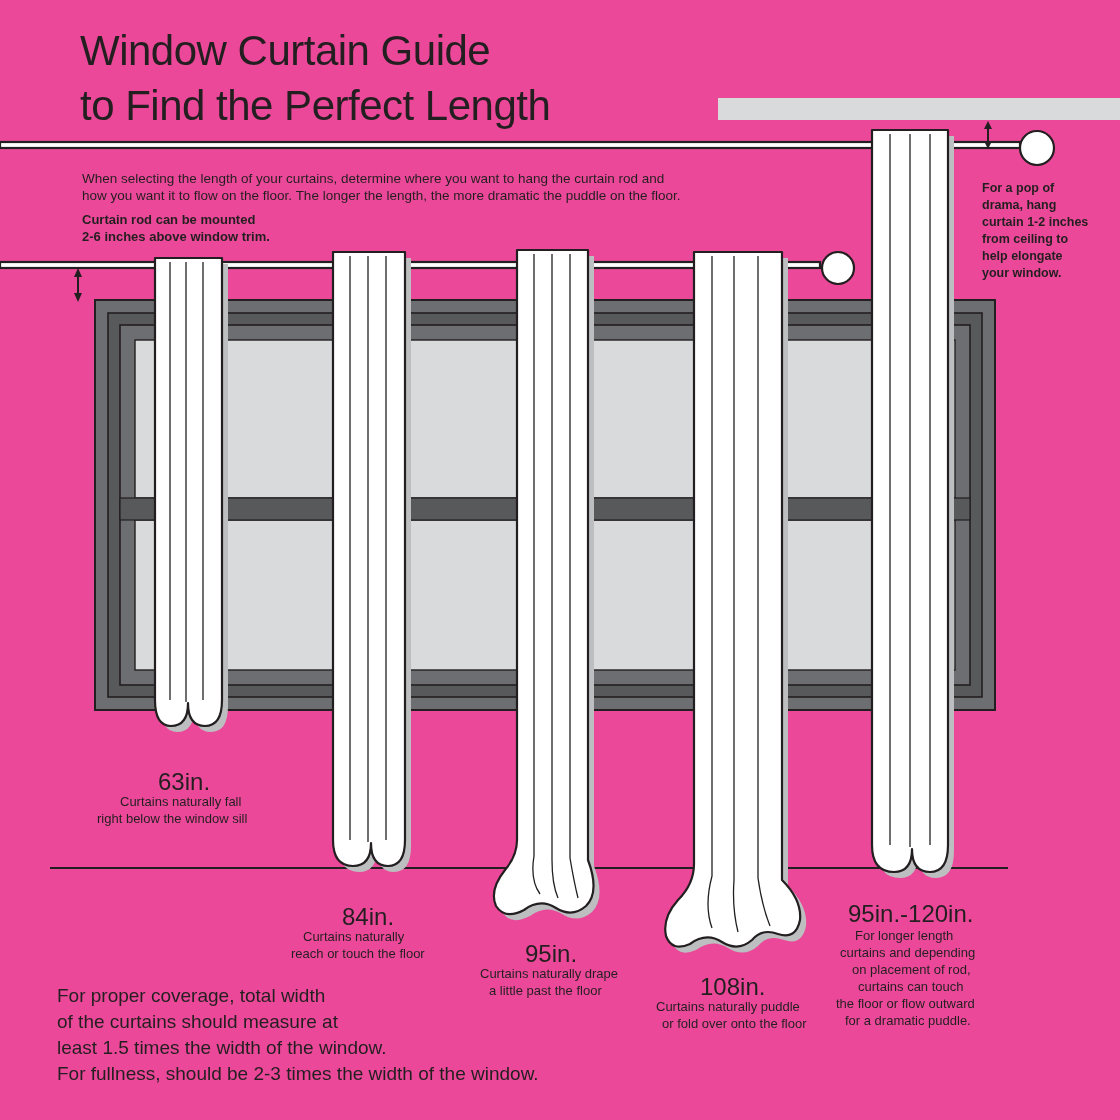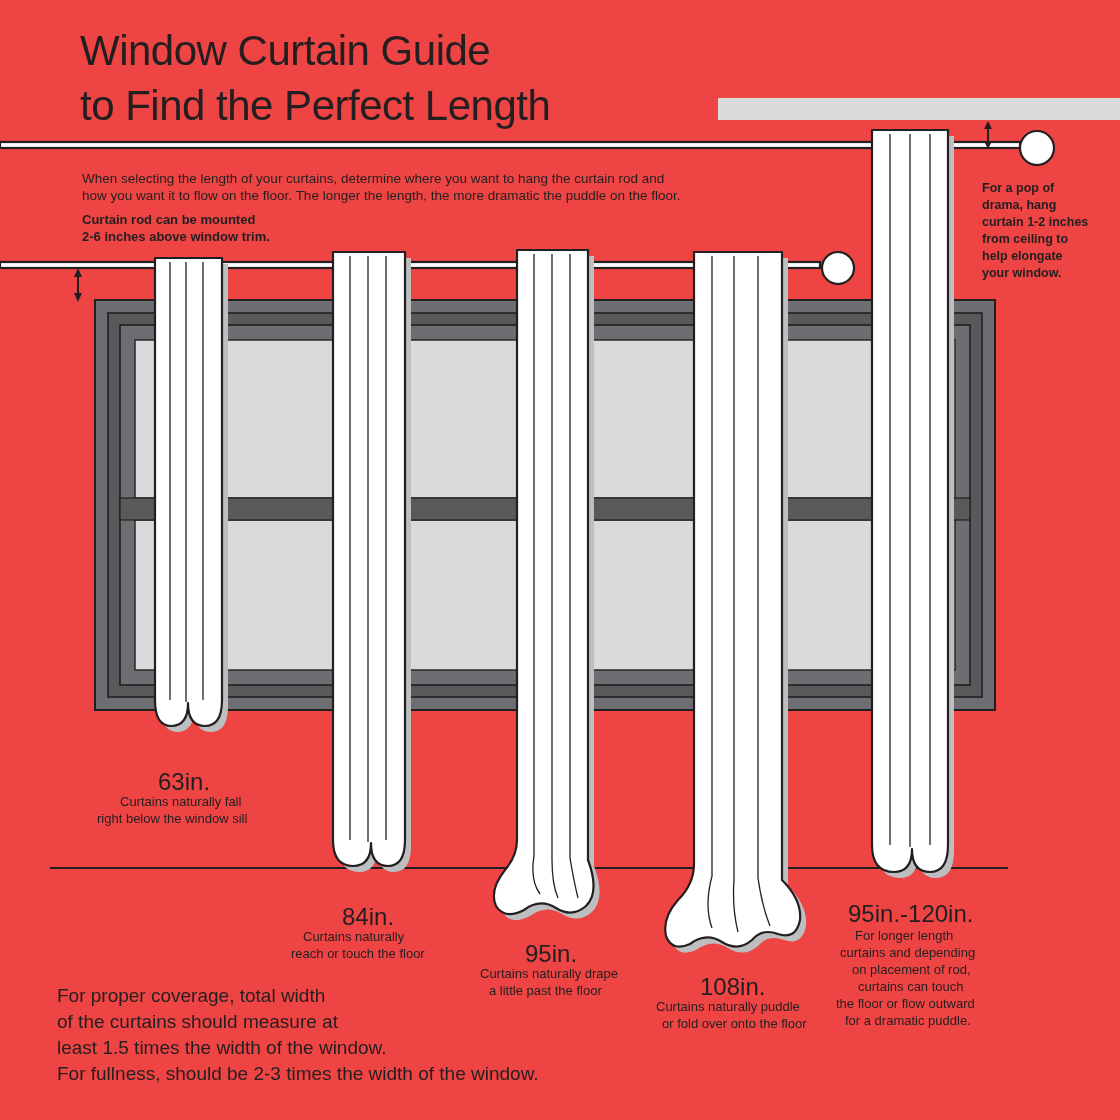--- a/index.html
+++ b/index.html
@@ -9,21 +9,21 @@
   }
   body {
     font-family: "Liberation Sans", sans-serif;
     color: #231f20;
   }
   #page {
     position: relative;
     width: 1120px;
     height: 1120px;
     overflow: hidden;
-    background: #ef4444;
+    background: #ec4899;
   }
   #svg-root {
     position: absolute;
     left: 0;
     top: 0;
     width: 1120px;
     height: 1120px;
   }
   .title-line {
     font-size: 42px;

